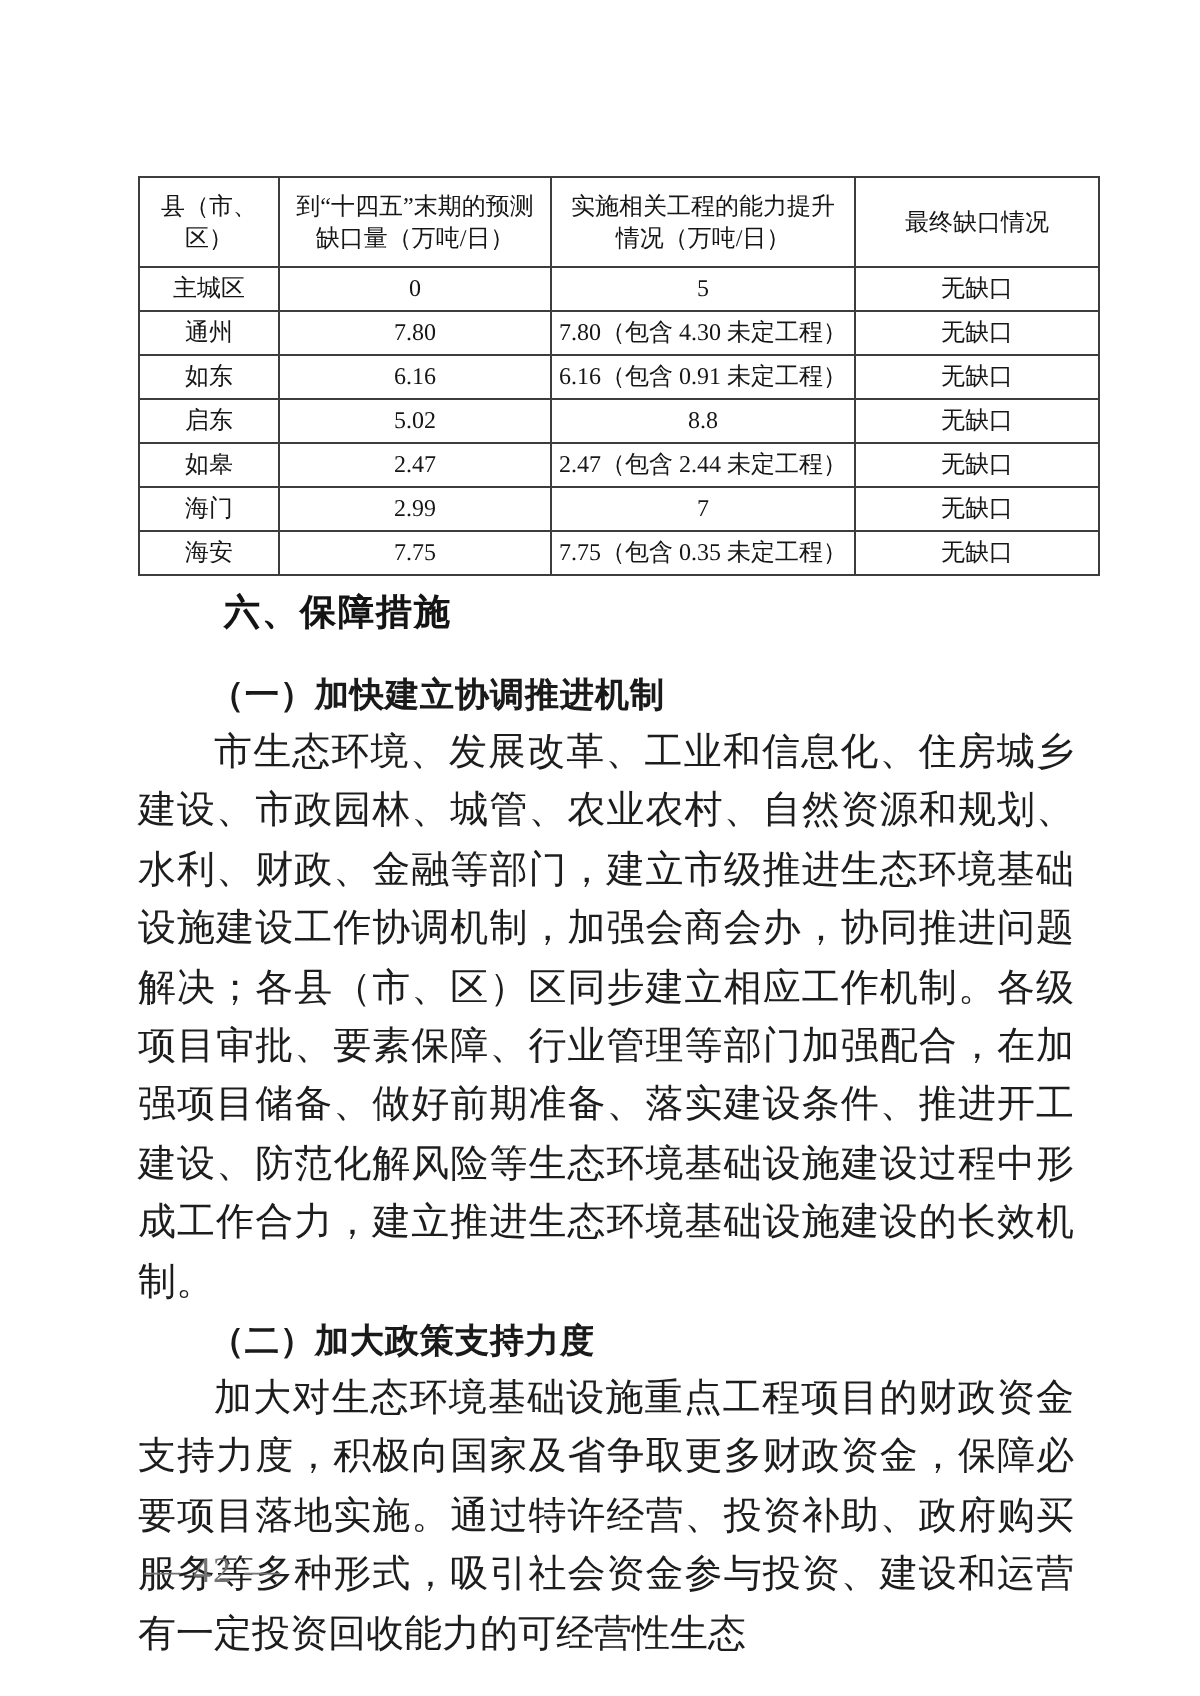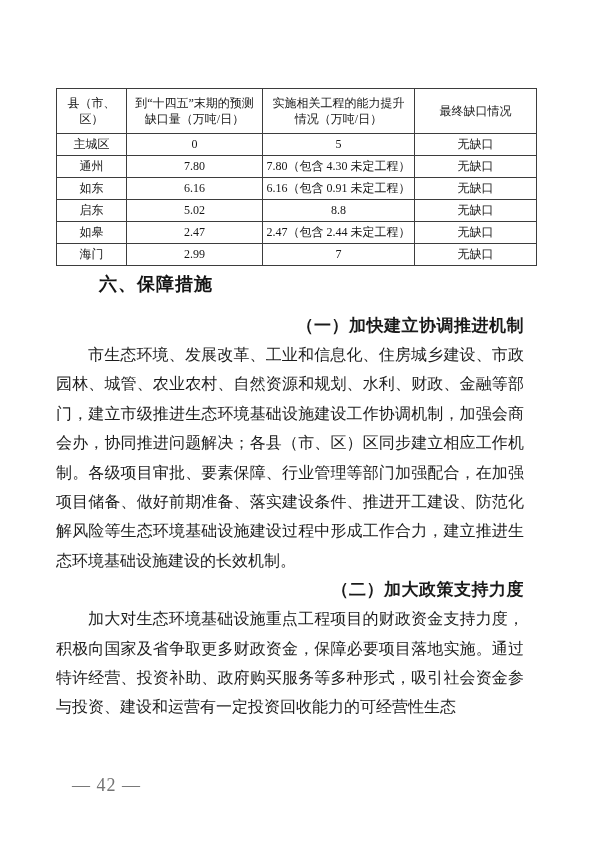--- a/index.html
+++ b/index.html
@@ -6,21 +6,21 @@
   body {
     width: 600px; height: 848px;
     background: #ffffff;
     color: #1c1c1c;
     font-family: "Liberation Serif", "DejaVu Serif", serif;
     position: relative;
     overflow: hidden;
   }
   .content {
     position: absolute;
-    left: 56px; top: 88px;
+    left: 69px; top: 88px;
     width: 468px;
   }
   table.gap-table {
     border-collapse: collapse;
     width: 480px;
     table-layout: fixed;
     font-size: 12px;
     color: #161616;
   }
   table.gap-table th, table.gap-table td {
@@ -53,25 +53,24 @@
     color: #141414;
   }
   .sub-heading {
     margin: 0;
     padding-left: 36px;
     font-size: 17px;
     font-weight: 600;
     line-height: 29px;
     letter-spacing: 0.5px;
     color: #1a1a1a;
-    text-align: right;
   }
   p.body-para {
     margin: 0;
-    font-size: 16px;
+    font-size: 19px;
     line-height: 29.4px;
     text-align: justify;
     text-indent: 2em;
     color: #1d1d1d;
   }
   .page-number {
     position: absolute;
     left: 72px; top: 775px;
     font-size: 18px;
     letter-spacing: 1px;
@@ -128,20 +127,26 @@
         <td>2.47</td>
         <td>2.47（包含 2.44 未定工程）</td>
         <td>无缺口</td>
       </tr>
       <tr>
         <td>海门</td>
         <td>2.99</td>
         <td>7</td>
         <td>无缺口</td>
       </tr>
+      <tr>
+        <td>海安</td>
+        <td>7.75</td>
+        <td>7.75（包含 0.35 未定工程）</td>
+        <td>无缺口</td>
+      </tr>
     </tbody>
   </table>
 
   <h2 class="sec-heading">六、保障措施</h2>
 
   <h3 class="sub-heading">（一）加快建立协调推进机制</h3>
 
   <p class="body-para">市生态环境、发展改革、工业和信息化、住房城乡建设、市政园林、城管、农业农村、自然资源和规划、水利、财政、金融等部门，建立市级推进生态环境基础设施建设工作协调机制，加强会商会办，协同推进问题解决；各县（市、区）区同步建立相应工作机制。各级项目审批、要素保障、行业管理等部门加强配合，在加强项目储备、做好前期准备、落实建设条件、推进开工建设、防范化解风险等生态环境基础设施建设过程中形成工作合力，建立推进生态环境基础设施建设的长效机制。</p>
 
   <h3 class="sub-heading">（二）加大政策支持力度</h3>

